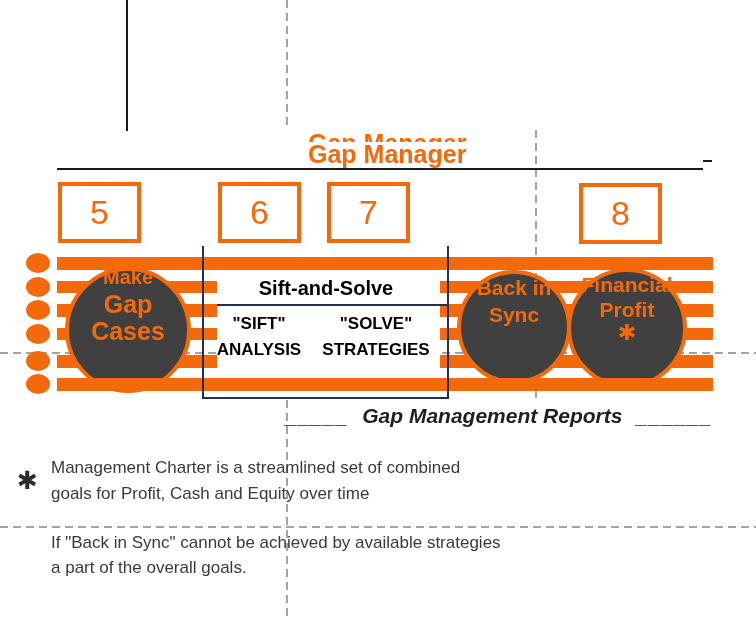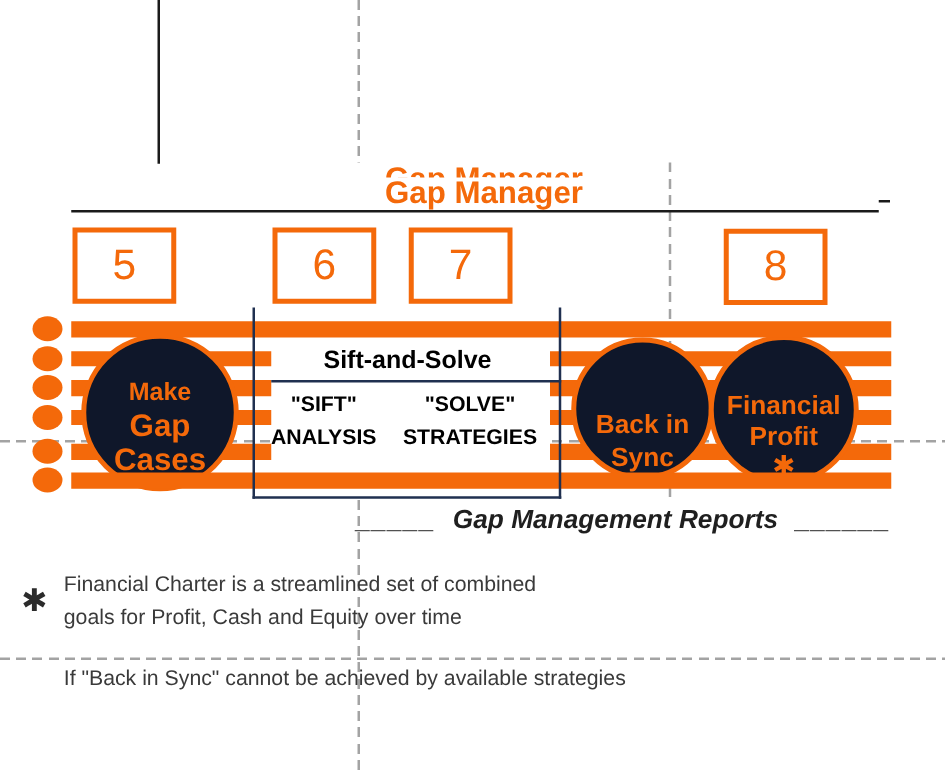--- a/index.html
+++ b/index.html
@@ -14,22 +14,22 @@
     background-image:repeating-linear-gradient(to bottom,#a3a3a3 0 8px,transparent 8px 13px);}
   .hdash{height:2px;z-index:2;
     background-image:repeating-linear-gradient(to right,#a3a3a3 0 8px,transparent 8px 13px);}
   .hsolid{height:2px;background:#1a1a1a;z-index:7;}
   
   .stripe{left:57px;width:656px;height:12.5px;background:#f4690a;}
   .stripe.mid{z-index:1;}
   .stripe.outer{z-index:5;}
   .dot{left:26px;width:24px;height:20px;border-radius:50%;background:#f4690a;z-index:5;}
   .mask{background:#ffffff;z-index:3;}
-  .circle{border-radius:50%;background:#0f172a;border:4px solid #f4690a;z-index:4;
-    display:flex;flex-direction:column;align-items:center;justify-content:flex-end;
+  .circle{border-radius:50%;background:#404040;border:4px solid #f4690a;z-index:4;
+    display:flex;flex-direction:column;align-items:center;justify-content:flex-start;
     color:#f4690a;font-weight:bold;text-align:center;box-sizing:border-box;}
   .circle .cline{line-height:27px;font-size:21px;}
   .circle .star{font-size:22px;line-height:22px;color:#f4690a;}
   
   .outerbox{z-index:6;border-left:2px solid #203050;border-right:2px solid #203050;
     border-bottom:2px solid #203050;box-sizing:border-box;background:transparent;}
   .divider{height:2px;background:#203050;z-index:6;}
   .siftword{z-index:7;color:#000000;font-weight:bold;text-align:center;}
   
   .title{z-index:7;color:#f4690a;font-weight:bold;font-size:25px;line-height:30px;white-space:nowrap;}
@@ -114,21 +114,22 @@
   <div class="abs stepbox" style="left:579px;top:183px;">8</div>
 
   <div class="abs reports" style="left:285px;top:404px;">
     <span class="u">_____</span>
     <span style="margin:0 8px;">Gap Management Reports</span>
     <span class="u">______</span>
   </div>
 
   <div class="abs marker" style="left:17px;top:466px;">✱</div>
   <div class="abs bodytext" style="left:51px;top:455px;">
-    <div>Financial Charter is a streamlined set of combined</div>
+    <div>Management Charter is a streamlined set of combined</div>
     <div>goals for Profit, Cash and Equity over time</div>
   </div>
 
   <div class="abs bodytext" style="left:51px;top:531px;line-height:24.5px;">
     <div>If "Back in Sync" cannot be achieved by available strategies</div>
+    <div>a part of the overall goals.</div>
   </div>
 
 </div>
 
 </body></html>

